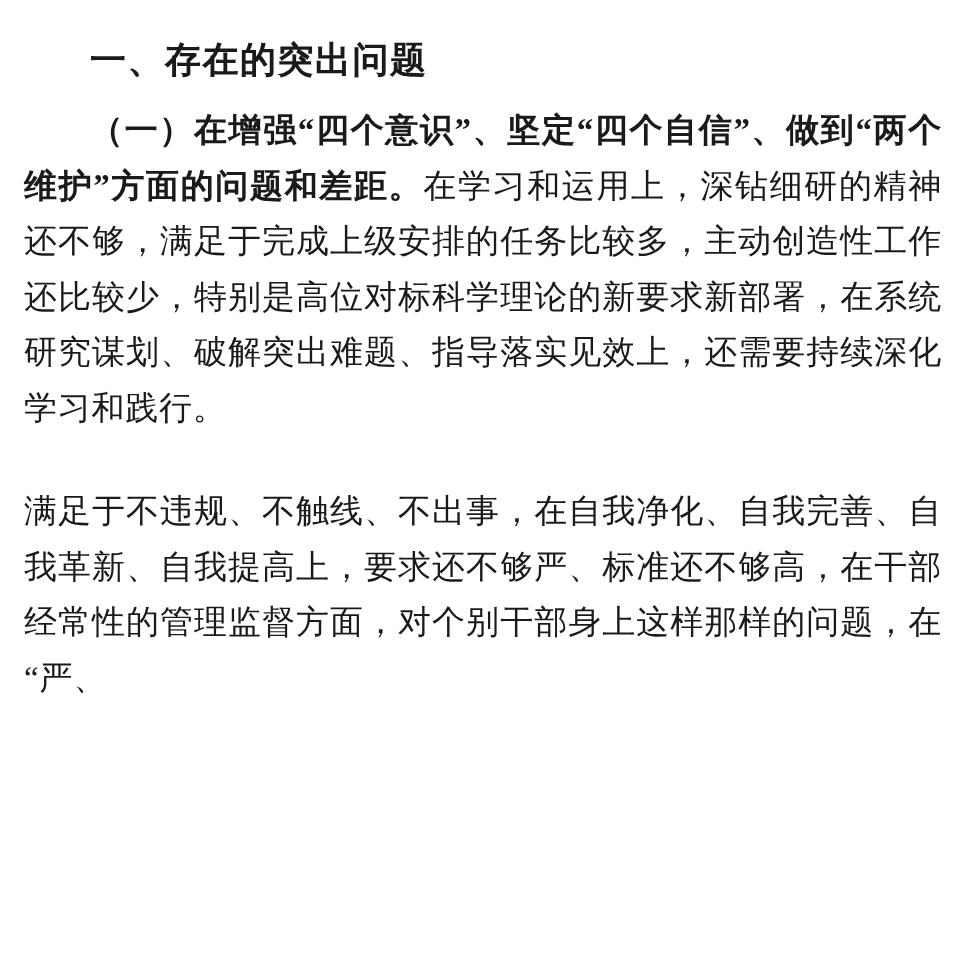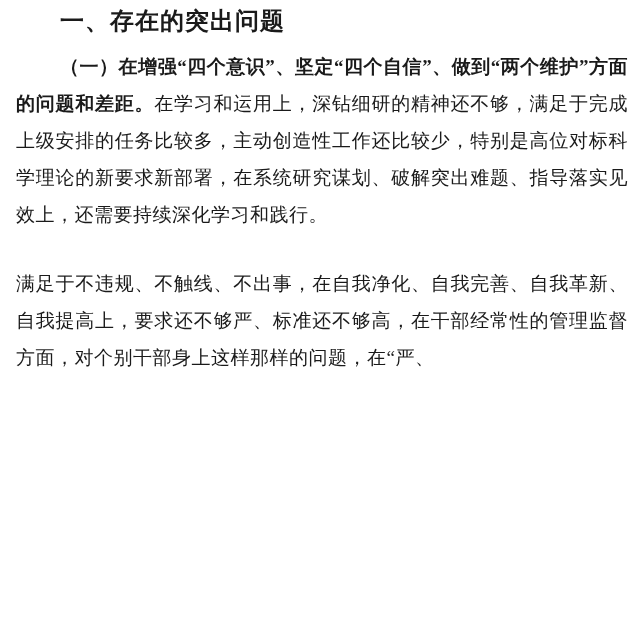--- a/index.html
+++ b/index.html
@@ -8,36 +8,36 @@
     background: #ffffff;
   }
   .page {
     position: relative;
     width: 640px;
     height: 552px;
     box-sizing: border-box;
     background: #ffffff;
     color: #1a1a1a;
     overflow: hidden;
-    padding: 2px 12px 0 16px;
+    padding: 22px 12px 0 16px;
     font-family: "Liberation Serif", serif;
   }
   .heading {
     margin: 0 0 8px 0;
     font-family: "Liberation Sans", sans-serif;
     font-size: 24px;
     font-weight: bold;
     line-height: 38px;
     text-indent: 44px;
     letter-spacing: 1px;
     white-space: nowrap;
   }
   .para {
     margin: 0;
-    font-size: 19px;
+    font-size: 22px;
     line-height: 37px;
     text-align: justify;
     text-indent: 44px;
     letter-spacing: 0.5px;
   }
   .para .lead {
     font-weight: bold;
   }
   .para.continuation {
     text-indent: 0;

